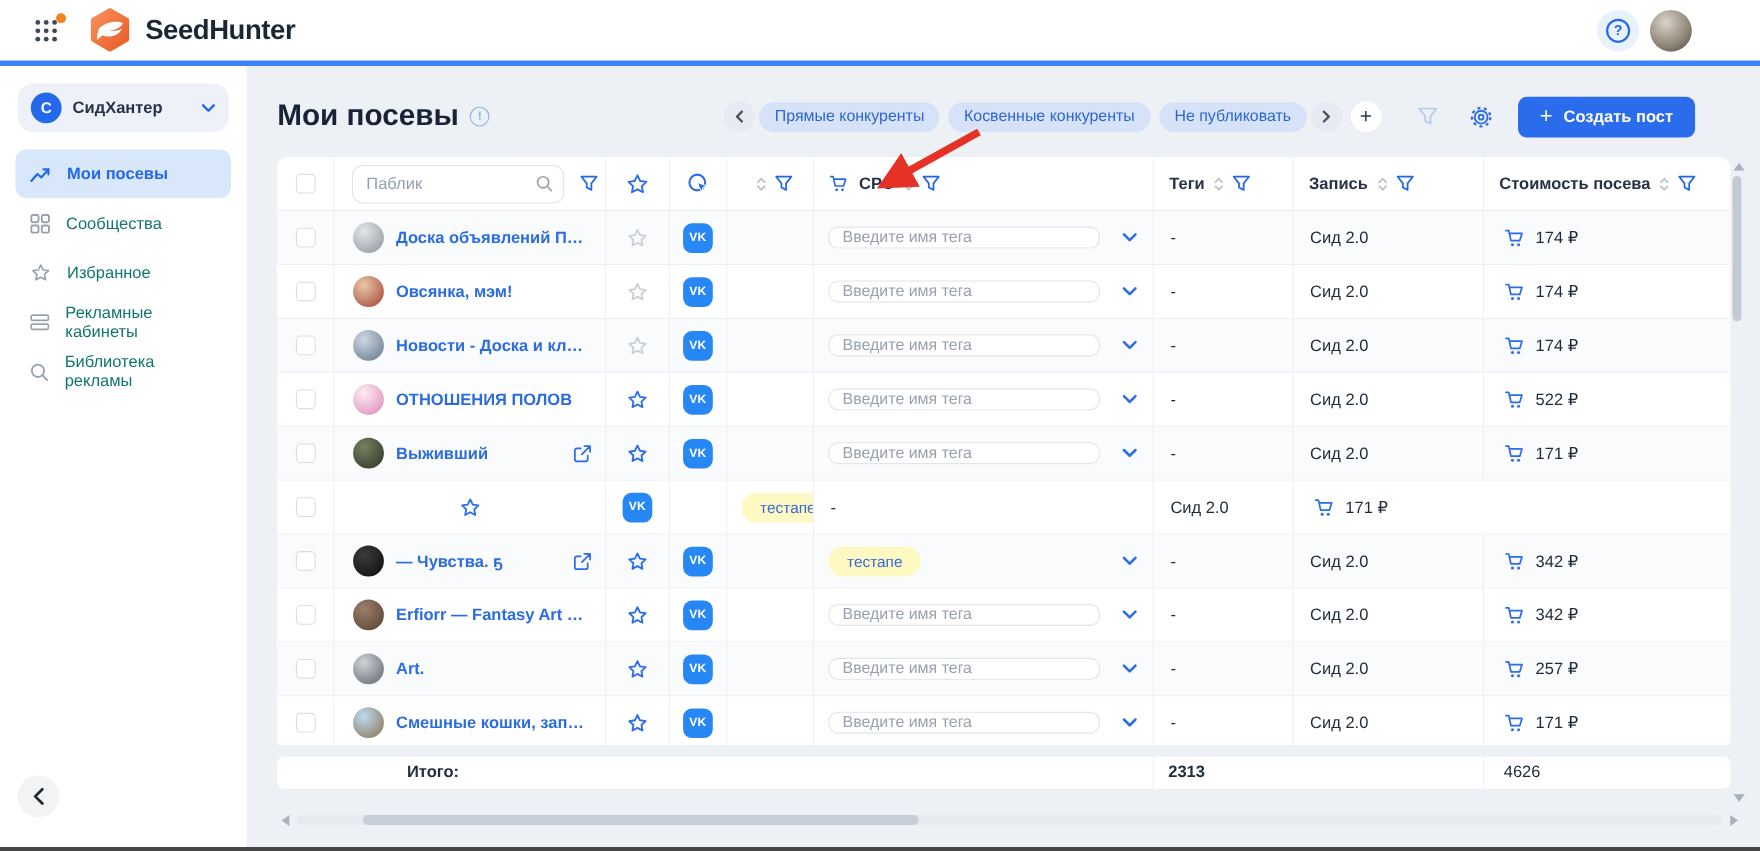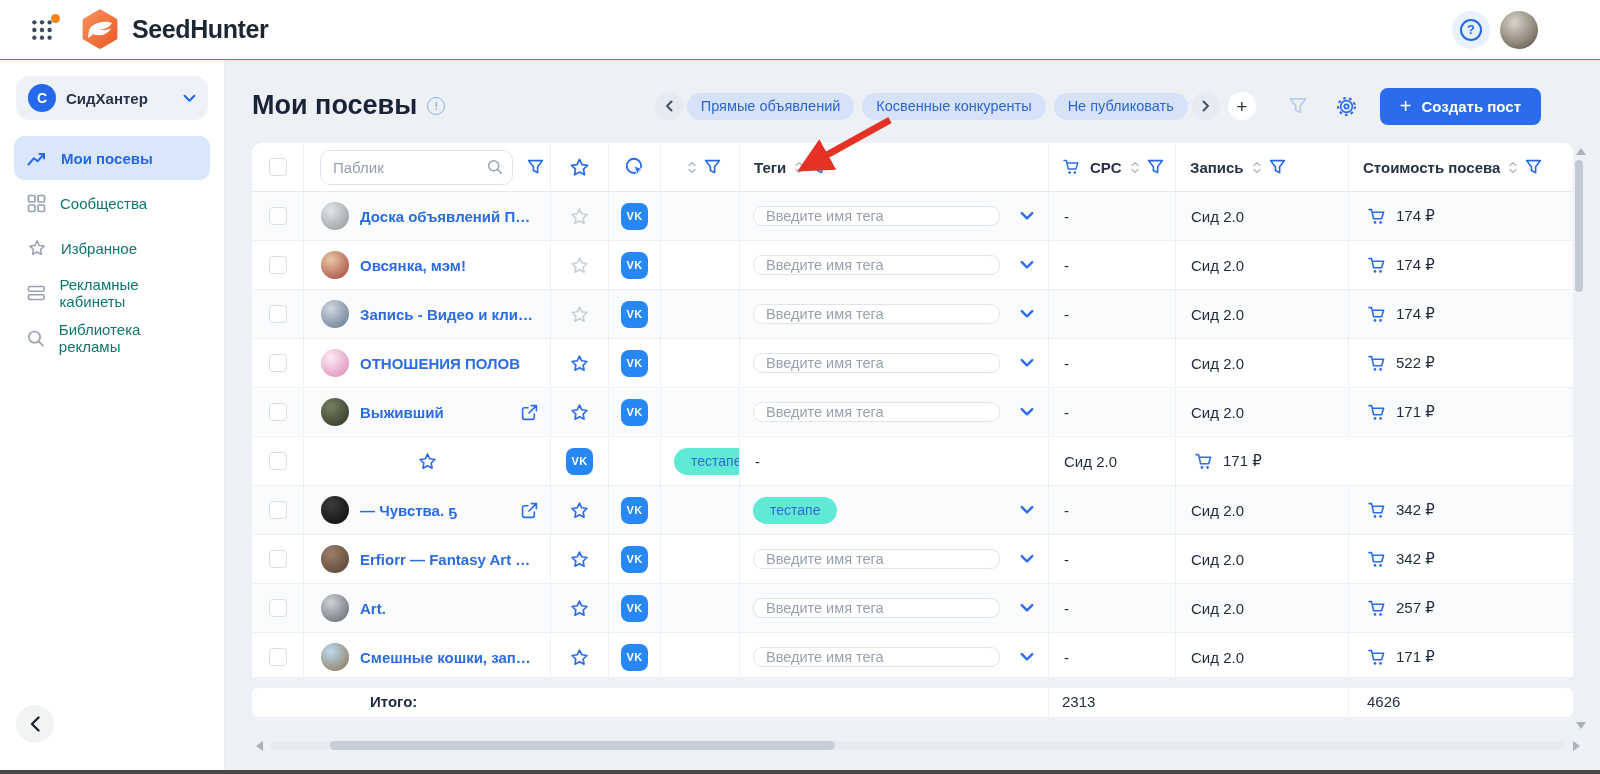--- a/index.html
+++ b/index.html
@@ -2,21 +2,21 @@
 <html><head>
 <meta charset="utf-8">
 <style>
   * { margin:0; padding:0; box-sizing:border-box; }
   html,body { width:1600px; height:774px; overflow:hidden; }
   body { font-family:"Liberation Sans","DejaVu Sans",sans-serif; background:#edf0f5; position:relative; color:#1e2a3a; }
   svg { display:block; }
 
   
   #topbar { position:absolute; top:0; left:0; width:1600px; height:60px; background:#fff;
-            border-bottom:1px solid #3b82f6; display:flex; align-items:center; justify-content:space-between;
+            border-bottom:5px solid #3b82f6; display:flex; align-items:center; justify-content:space-between;
             padding:0 62px 0 30px; z-index:20; }
   .tb-left { display:flex; align-items:center; gap:24px; }
   .appgrid { position:relative; width:24px; height:24px; cursor:pointer; }
   .notif-dot { position:absolute; top:-4px; right:-6px; width:9px; height:9px; border-radius:50%; background:#f5811e; }
   .brand { display:flex; align-items:center; gap:10px; cursor:pointer; }
   .brand-text { font-size:25px; font-weight:800; color:#1c2734; letter-spacing:-0.4px; }
   .tb-right { display:flex; align-items:center; gap:10px; }
   .help-btn { width:38px; height:38px; border-radius:50%; background:#e8f1fd; display:flex; align-items:center; justify-content:center; cursor:pointer; }
   .help-ring { width:22px; height:22px; border:2px solid #2468eb; border-radius:50%; color:#2468eb;
                font-size:13px; font-weight:700; display:flex; align-items:center; justify-content:center; }
@@ -96,34 +96,34 @@
   .c-star, .c-vk { justify-content:center; }
   .star { cursor:pointer; }
   .star-off { color:#c8cfd9; }
   .star-on { color:#2b6cec; }
   .vk-badge { width:27px; height:27px; border-radius:8px; background:#2787f5; color:#fff; font-size:11px;
               font-weight:800; letter-spacing:.3px; display:flex; align-items:center; justify-content:center; cursor:pointer; }
   .c-tags { padding:0 14px 0 13px; }
   .tag-input { width:247px; height:20px; border:1px solid #e0e5ec; border-radius:9px; padding:0 12px;
                font-size:14.5px; font-family:inherit; color:#333; outline:none; background:#fff; }
   .tag-input::placeholder { color:#98a1ae; }
-  .tag-chip { height:27px; border-radius:14px; background:#5eead4; color:#3569d6; font-size:14px;
+  .tag-chip { height:27px; border-radius:14px; background:#fef9c3; color:#3569d6; font-size:14px;
               display:inline-flex; align-items:center; padding:0 17px; cursor:pointer; }
   .tag-chev { color:#2b6cec; margin-left:auto; cursor:pointer; flex:0 0 auto; }
   .c-cpc, .c-rec { padding-left:15px; font-size:15px; color:#1f2a3a; }
   .c-cost { padding-left:19px; gap:9px; font-size:15px; color:#1f2a3a; }
   .cart { color:#2b6cec; flex:0 0 auto; cursor:pointer; }
 
   
   #red-arrow { position:absolute; left:550px; top:48px; z-index:30; pointer-events:none; }
 
   
   #totals { position:absolute; left:27px; top:628px; width:1321px; height:29px; background:#fff; border-radius:6px; }
   #totals .t-label { position:absolute; left:118px; top:5px; font-size:15px; font-weight:700; color:#222e3f; }
-  #totals .t-cpc   { position:absolute; left:810px; top:5px; font-size:15px; color:#222e3f; }
+  #totals .t-cpc   { position:absolute; left:810px; top:5px; font-size:15px; color:#222e3f;font-weight:bold; }
   #totals .t-cost  { position:absolute; left:1115px; top:5px; font-size:15px; color:#222e3f; }
   #totals .t-div   { position:absolute; top:0; width:1px; height:29px; background:#edf0f4; }
 
   
   .tri { width:0; height:0; position:absolute; }
   #hs-left  { left:31px; top:681px; border-top:5px solid transparent; border-bottom:5px solid transparent; border-right:7px solid #a9b1bc; }
   #hs-right { left:1348px; top:681px; border-top:5px solid transparent; border-bottom:5px solid transparent; border-left:7px solid #a9b1bc; }
   #hs-track { position:absolute; left:45px; top:681px; width:1295px; height:9px; border-radius:5px; background:#e7eaef; }
   #hs-thumb { position:absolute; left:105px; top:681px; width:505px; height:9px; border-radius:5px; background:#c7ced7; cursor:pointer; }
   #vs-up   { left:1351px; top:88px;  border-left:5px solid transparent; border-right:5px solid transparent; border-bottom:7px solid #a9b1bc; }
@@ -238,21 +238,21 @@
     <h1>Мои посевы</h1>
     <span class="info-ic">!</span>
   </div>
 
   <div class="head-right">
     <button class="chip-nav">
       <svg width="8" height="12" viewBox="0 0 8 12">
         <path d="M6.5 1.5L2 6l4.5 4.5" fill="none" stroke="currentColor" stroke-width="2" stroke-linecap="round" stroke-linejoin="round"></path>
       </svg>
     </button>
-    <span class="chip">Прямые объявлений</span>
+    <span class="chip">Прямые конкуренты</span>
     <span class="chip">Косвенные конкуренты</span>
     <span class="chip">Не публиковать</span>
     <button class="chip-nav">
       <svg width="8" height="12" viewBox="0 0 8 12">
         <path d="M1.5 1.5L6 6l-4.5 4.5" fill="none" stroke="currentColor" stroke-width="2" stroke-linecap="round" stroke-linejoin="round"></path>
       </svg>
     </button>
     <button class="chip-add">+</button>
     <svg class="flt-light" width="20" height="18" viewBox="0 0 16 15">
       <path d="M1.5 1.5h13L10 7.2v5.6l-4-2V7.2z" fill="none" stroke="currentColor" stroke-width="1.4" stroke-linejoin="round"></path>
@@ -306,43 +306,43 @@
         </svg>
       </div>
       <div class="cell c-extrah">
         <svg class="sort-ic" width="10" height="15" viewBox="0 0 10 14">
           <path d="M2 5l3-3 3 3M2 9l3 3 3-3" fill="none" stroke="currentColor" stroke-width="1.6" stroke-linecap="round" stroke-linejoin="round"></path>
         </svg>
         <svg class="hfunnel" width="17" height="16" viewBox="0 0 16 15">
           <path d="M1.5 1.5h13L10 7.2v5.6l-4-2V7.2z" fill="none" stroke="currentColor" stroke-width="1.5" stroke-linejoin="round"></path>
         </svg>
       </div>
-      <div class="cell c-tagsh">
-        <span class="hlabel">Теги</span>
-        <svg class="sort-ic" width="10" height="15" viewBox="0 0 10 14">
-          <path d="M2 5l3-3 3 3M2 9l3 3 3-3" fill="none" stroke="currentColor" stroke-width="1.6" stroke-linecap="round" stroke-linejoin="round"></path>
-        </svg>
-        <svg class="hfunnel" width="17" height="16" viewBox="0 0 16 15">
-          <path d="M1.5 1.5h13L10 7.2v5.6l-4-2V7.2z" fill="none" stroke="currentColor" stroke-width="1.5" stroke-linejoin="round"></path>
-        </svg>
-      </div>
       <div class="cell c-cpch">
         <svg class="hcart" width="18" height="16" viewBox="0 0 18 16">
           <path d="M1 1.5h2.4l1.9 8.6h7.6l1.9-6.2H5" fill="none" stroke="currentColor" stroke-width="1.5" stroke-linecap="round" stroke-linejoin="round"></path>
           <circle cx="6.6" cy="13.6" r="1.3" fill="currentColor"></circle>
             <circle cx="11.9" cy="13.6" r="1.3" fill="currentColor"></circle>
         </svg>
         <span class="hlabel">CPC</span>
         <svg class="sort-ic" width="10" height="15" viewBox="0 0 10 14">
           <path d="M2 5l3-3 3 3M2 9l3 3 3-3" fill="none" stroke="currentColor" stroke-width="1.6" stroke-linecap="round" stroke-linejoin="round"></path>
         </svg>
         <svg class="hfunnel" width="17" height="16" viewBox="0 0 16 15">
           <path d="M1.5 1.5h13L10 7.2v5.6l-4-2V7.2z" fill="none" stroke="currentColor" stroke-width="1.5" stroke-linejoin="round"></path>
         </svg>
       </div>
+      <div class="cell c-tagsh">
+        <span class="hlabel">Теги</span>
+        <svg class="sort-ic" width="10" height="15" viewBox="0 0 10 14">
+          <path d="M2 5l3-3 3 3M2 9l3 3 3-3" fill="none" stroke="currentColor" stroke-width="1.6" stroke-linecap="round" stroke-linejoin="round"></path>
+        </svg>
+        <svg class="hfunnel" width="17" height="16" viewBox="0 0 16 15">
+          <path d="M1.5 1.5h13L10 7.2v5.6l-4-2V7.2z" fill="none" stroke="currentColor" stroke-width="1.5" stroke-linejoin="round"></path>
+        </svg>
+      </div>
       <div class="cell c-rech">
         <span class="hlabel">Запись</span>
         <svg class="sort-ic" width="10" height="15" viewBox="0 0 10 14">
           <path d="M2 5l3-3 3 3M2 9l3 3 3-3" fill="none" stroke="currentColor" stroke-width="1.6" stroke-linecap="round" stroke-linejoin="round"></path>
         </svg>
         <svg class="hfunnel" width="17" height="16" viewBox="0 0 16 15">
           <path d="M1.5 1.5h13L10 7.2v5.6l-4-2V7.2z" fill="none" stroke="currentColor" stroke-width="1.5" stroke-linejoin="round"></path>
         </svg>
       </div>
       <div class="cell c-costh">
@@ -435,21 +435,21 @@
       </svg>
       <span>174 ₽</span>
     </div>
   </div>
         <div class="trow alt">
     <div class="cell">
             <span class="checkbox"></span>
           </div>
     <div class="cell c-pub">
       <span class="avatar" style="background: radial-gradient(circle at 35% 30%, rgb(207, 216, 226), rgb(95, 116, 136));"></span>
-      <a class="pub-name">Запись - Видео и кли…</a>
+      <a class="pub-name">Новости - Доска и кли…</a>
 
     </div>
     <div class="cell c-star">
       <svg class="star star-off" width="21" height="21" viewBox="0 0 24 24">
         <path d="M12 3.5l2.6 5.4 5.9.8-4.3 4.1 1 5.8-5.2-2.8-5.2 2.8 1-5.8L3.5 9.7l5.9-.8z" fill="none" stroke="currentColor" stroke-width="1.9" stroke-linejoin="round"></path>
       </svg>
     </div>
     <div class="cell c-vk">
             <span class="vk-badge">VK</span>
           </div>

